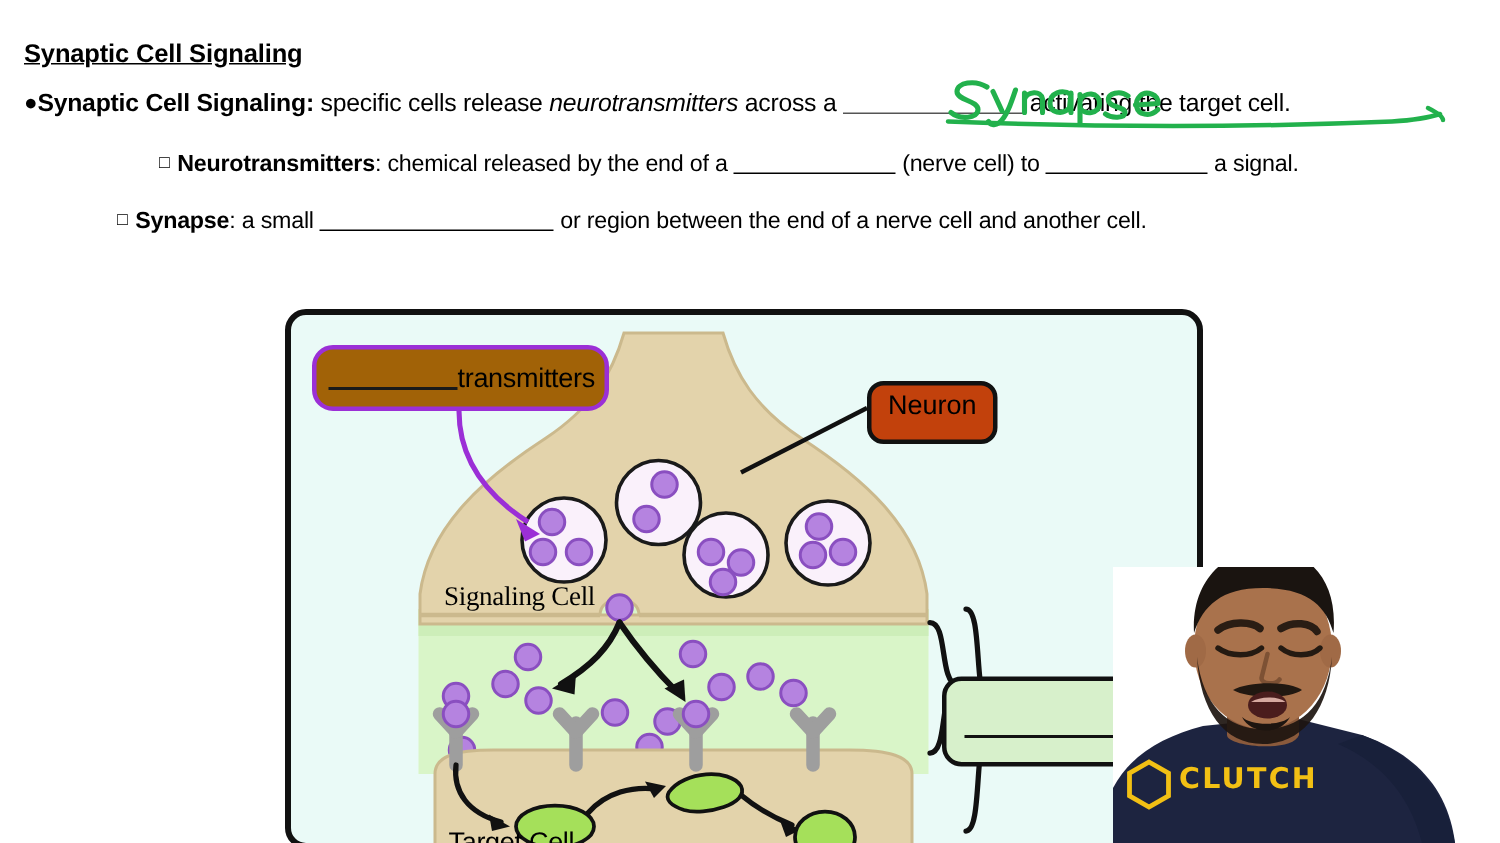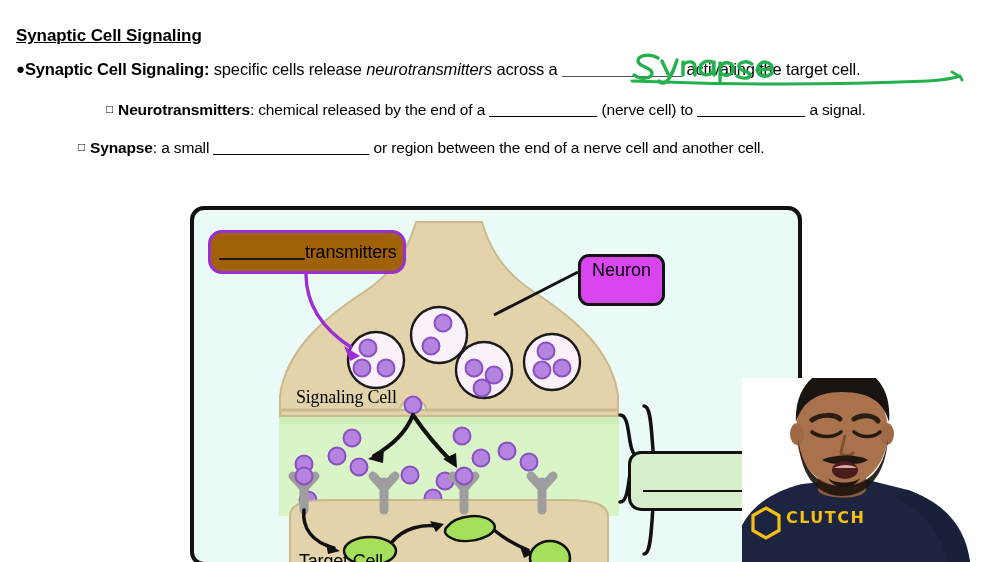--- a/index.html
+++ b/index.html
@@ -145,24 +145,24 @@
     display: inline-block;
     border-bottom: 2px solid #1a1a1a;
     width: 86px;
     vertical-align: -2px;
   }
 
   .lbl-neuron {
     position: absolute;
     left: 384px;
     top: 44px;
-    background: #d946ef;
+    background: #c2410c;
     border: 3px solid #111;
     border-radius: 11px;
-    padding: 4px 11px 22px 11px;
+    padding: 4px 11px 12px 11px;
     font-size: 18px;
     line-height: 1.1;
     white-space: nowrap;
   }
 
   .lbl-signaling {
     position: absolute;
     left: 102px;
     top: 177px;
     font-size: 18px;
@@ -214,21 +214,21 @@
     position: absolute;
     left: 0; top: 0;
     width: 258px;
     height: 184px;
     display: block;
   }
   .clutch-wordmark {
     position: absolute;
     left: 44px;
     top: 512px;
-    font-size: 16px;
+    font-size: 19px;
     font-weight: bold;
     color: #f2c014;
     letter-spacing: 1.5px;
     font-family: "DejaVu Sans", sans-serif;
     white-space: nowrap;
   }
 </style>
 </head>
 <body>
 

